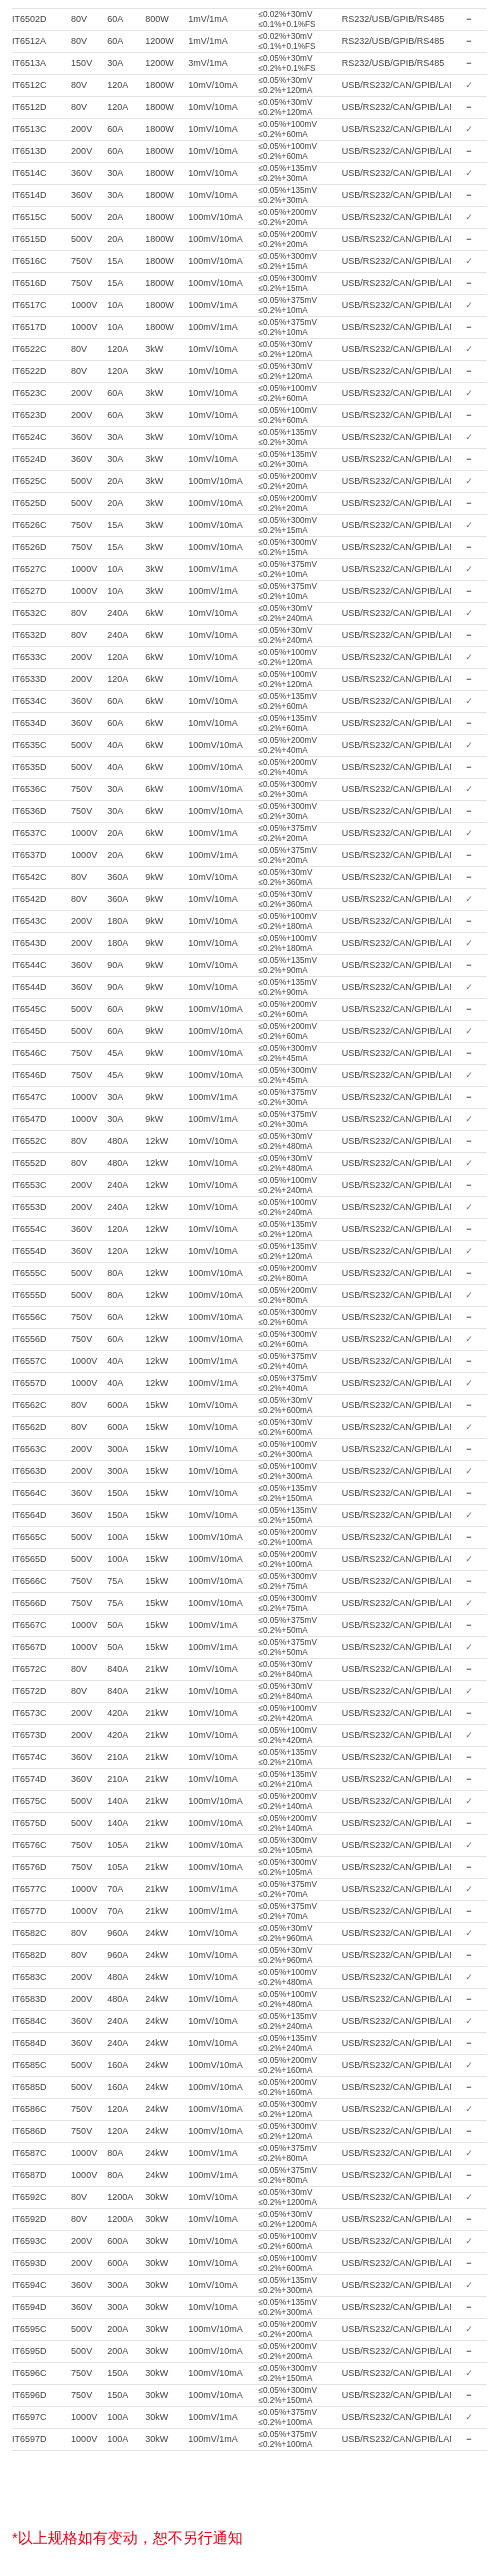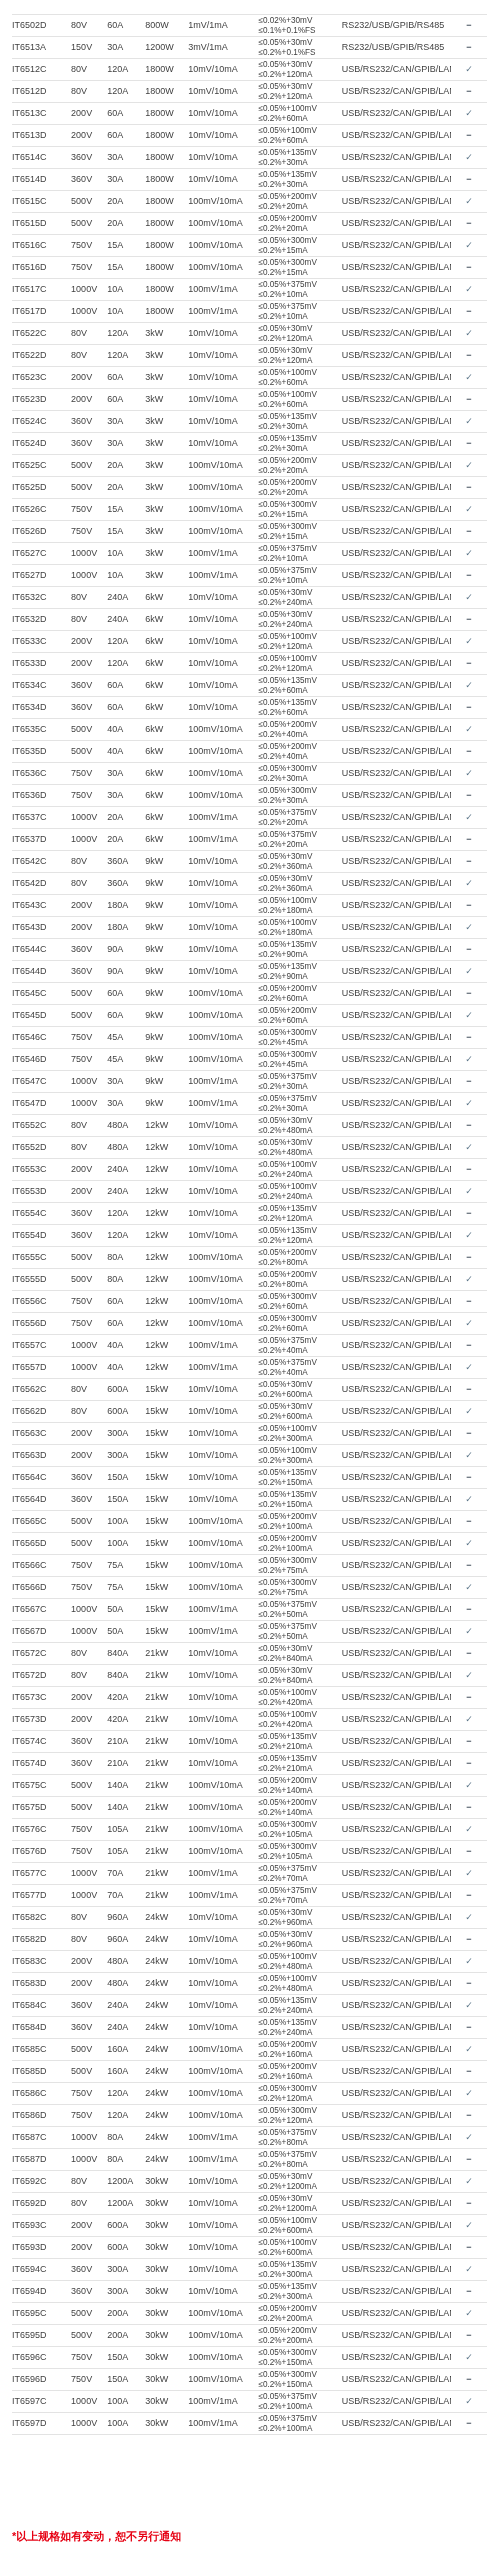--- a/index.html
+++ b/index.html
@@ -10,21 +10,21 @@
   body {
     position: relative;
     width: 492px;
     height: 2576px;
     font-family: "Liberation Sans", "DejaVu Sans", sans-serif;
     color: #3f3f3f;
     overflow: hidden;
   }
   .table-wrap {
     position: absolute;
-    top: 14px;
+    top: 8px;
     left: 12px;
     width: 475px;
   }
   table.spec {
     border-collapse: collapse;
     table-layout: fixed;
     width: 475px;
   }
   table.spec tr {
     height: 22px;
@@ -56,22 +56,22 @@
     line-height: 9.7px;
   }
   td.flag-cell { text-align: center; }
   .flag { font-size: 9px; }
   .flag.check { color: #5b7588; }
   .flag.dash  { color: #3f4c59; font-weight: bold; }
   .footnote {
     position: absolute;
     top: 2529px;
     left: 12px;
-    font-size: 11px;
-    font-weight: bold;
+    font-size: 15px;
+    font-weight: normal;
     color: #e60012;
     white-space: nowrap;
     text-align: center;
   }
 </style>
 </head>
 <body>
 
 <div class="table-wrap">
   <table class="spec">
@@ -96,20 +96,35 @@
       <div>≤0.02%+30mV</div>
       <div>≤0.1%+0.1%FS</div>
     </td>
     <td>RS232/USB/GPIB/RS485</td>
     <td class="flag-cell">
       <span class="flag dash" style="color: rgb(63, 76, 89);">−</span>
     </td>
   </tr>
 
 
+  <tr>
+    <td class="model">IT6512A</td>
+    <td>80V</td>
+    <td>60A</td>
+    <td>1200W</td>
+    <td>1mV/1mA</td>
+    <td class="acc">
+      <div>≤0.02%+30mV</div>
+      <div>≤0.1%+0.1%FS</div>
+    </td>
+    <td>RS232/USB/GPIB/RS485</td>
+    <td class="flag-cell">
+      <span class="flag dash" style="color: rgb(63, 76, 89);">−</span>
+    </td>
+  </tr>
 
 
   <tr>
     <td class="model">IT6513A</td>
     <td>150V</td>
     <td>30A</td>
     <td>1200W</td>
     <td>3mV/1mA</td>
     <td class="acc">
       <div>≤0.05%+30mV</div>

